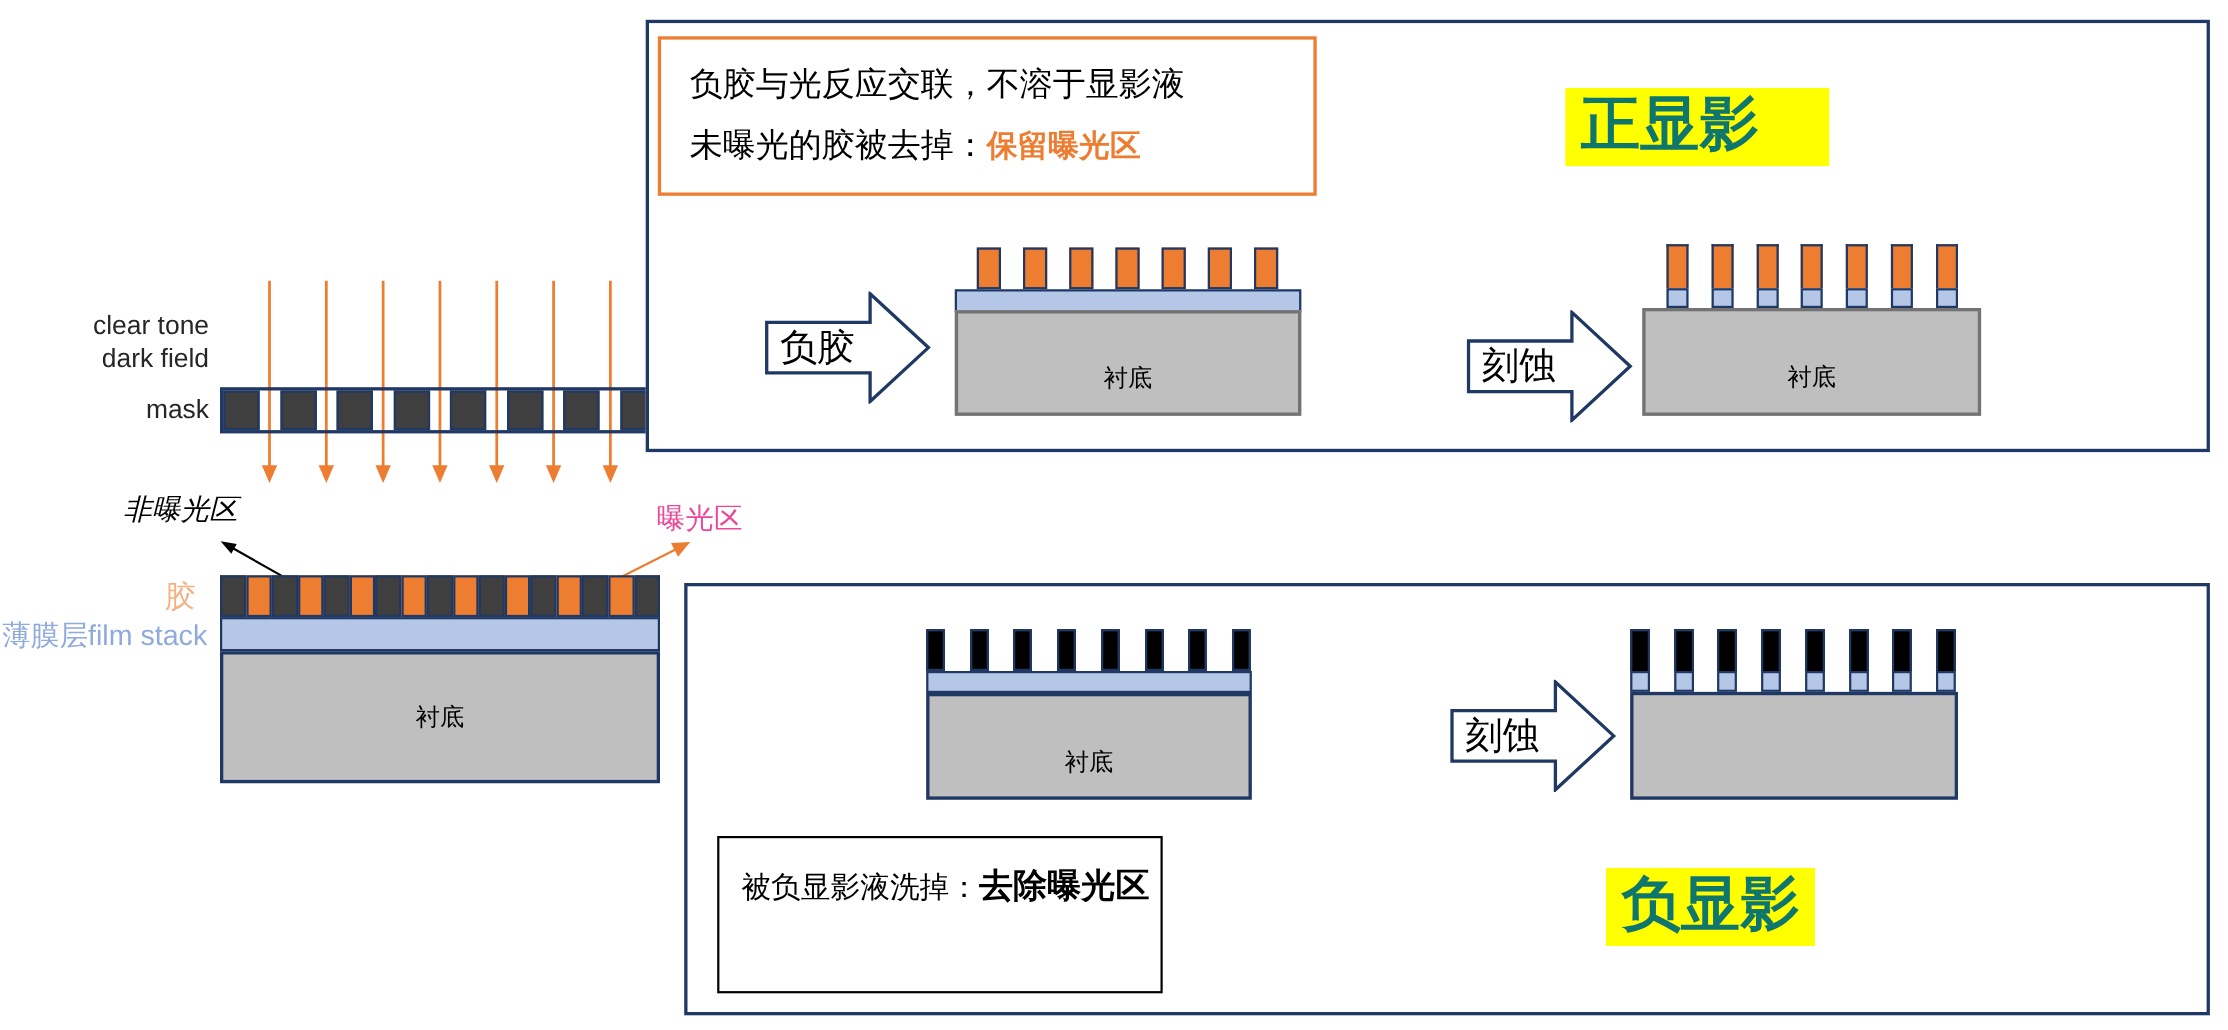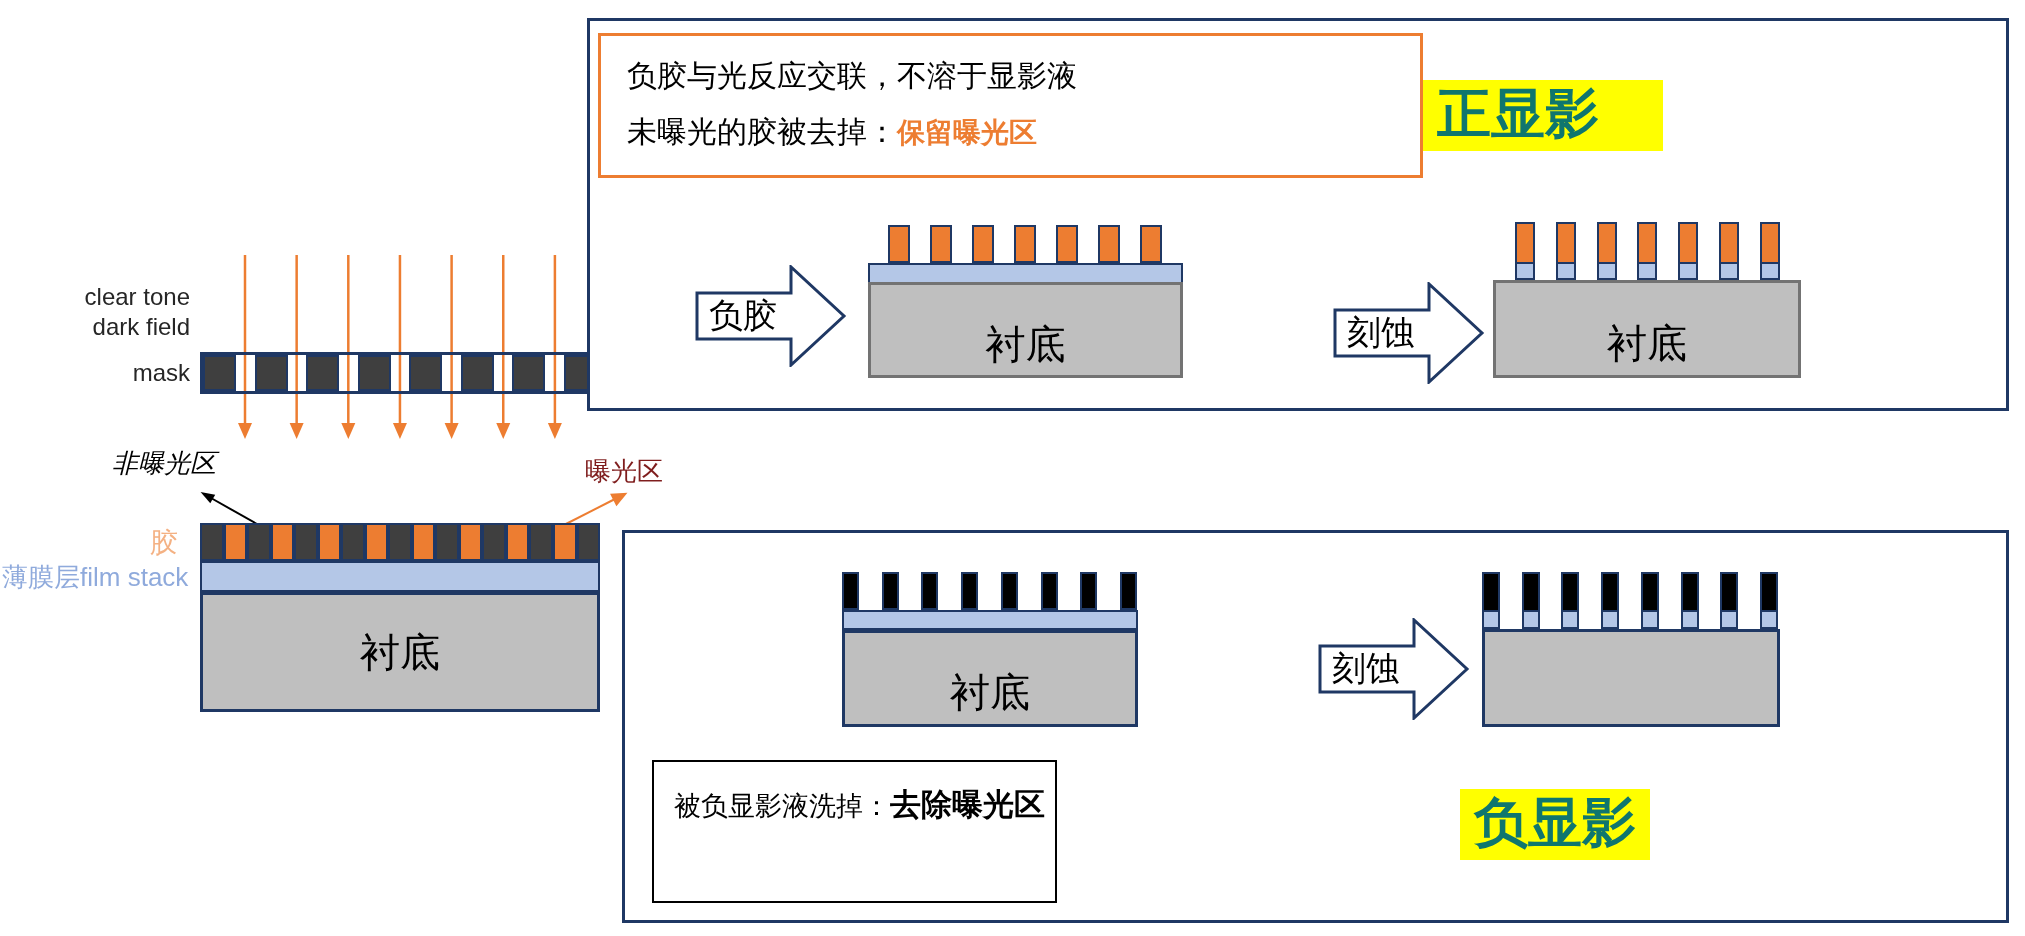--- a/index.html
+++ b/index.html
@@ -10,25 +10,25 @@
   
   .small-label{color:#262626;font-size:24px;line-height:30px;text-align:right;}
   .mask-bar{border:3px solid #1F3864;display:flex;background:transparent;}
   .mask-dark{flex:none;width:33px;height:100%;background:#3F3F3F;border:2px solid #1F3864;box-sizing:border-box;}
   .mask-gap{flex:1;}
   .ray{stroke:#ED7D31;stroke-width:2.5;}
   .resist-layer{display:flex;}
   .seg-unexposed{flex:1;background:#3F3F3F;border:2px solid #1F3864;box-sizing:border-box;}
   .seg-exposed{flex:1;background:#ED7D31;border:2px solid #1F3864;box-sizing:border-box;}
   .film{background:#B4C7E7;border:2.5px solid #1F3864;}
-  .substrate{background:#BFBFBF;border:3px solid #1F3864;display:flex;align-items:center;justify-content:center;font-size:40px;color:#000;}
+  .substrate{background:#BFBFBF;border:3px solid #1F3864;display:flex;align-items:center;justify-content:center;font-size:22px;color:#000;}
   .substrate.gray-border{border-color:#737373;}
   .substrate .pad-down{padding-top:28px;}
   .cjk-label{font-size:26px;color:#000;white-space:nowrap;}
-  .lbl-orange{color:#7f1d1d;}
+  .lbl-orange{color:#ec4899;margin-left:12px;}
   .lbl-lt-orange{color:#F4B183;font-size:28px;}
   .lbl-blue{color:#8FAADC;font-size:26px;}
   
   .block-arrow{width:152px;height:102px;}
   .block-arrow polygon{fill:#fff;stroke:#1F3864;stroke-width:3;stroke-linejoin:miter;}
   .arrow-label{position:absolute;left:0;top:0;width:96px;height:100%;display:flex;align-items:center;justify-content:center;font-size:34px;color:#000;}
   
   .blocks-row{display:flex;justify-content:space-between;align-items:flex-end;}
   .block-orange{flex:none;width:22px;height:38px;background:#ED7D31;border:2px solid #1F3864;box-sizing:border-box;}
   .block-black{flex:none;width:17px;height:38px;background:#000;border:2px solid #1F3864;box-sizing:border-box;}
@@ -132,21 +132,21 @@
       <div class="seg-exposed"></div>
       <div class="seg-unexposed"></div>
     </div>
   <div class="abs film" style="left:200px;top:561px;width:400px;height:31px;"></div>
   <div class="abs substrate" style="left:200px;top:592px;width:400px;height:120px;">
     <span>衬底</span>
   </div>
 
   <div class="abs panel" style="left:587px;top:18px;width:1422px;height:393px;"></div>
 
-  <div class="abs note-box note-orange" style="left:598px;top:33px;width:825px;height:145px;justify-content:space-between;">
+  <div class="abs note-box note-orange" style="left:598px;top:33px;width:599px;height:145px;justify-content:space-between;">
     <div class="line">负胶与光反应交联，不溶于显影液</div>
     <div class="line"><span>未曝光的胶被去掉：</span><span class="hl-orange">保留曝光区</span></div>
   </div>
 
   <div class="abs" style="left:1423px;top:80px;">
     <span class="sec-title pad-wide">正显影</span>
   </div>
 
   <div class="abs block-arrow" style="left:695px;top:265px;">
     <svg width="152" height="102" viewBox="0 0 152 102">

